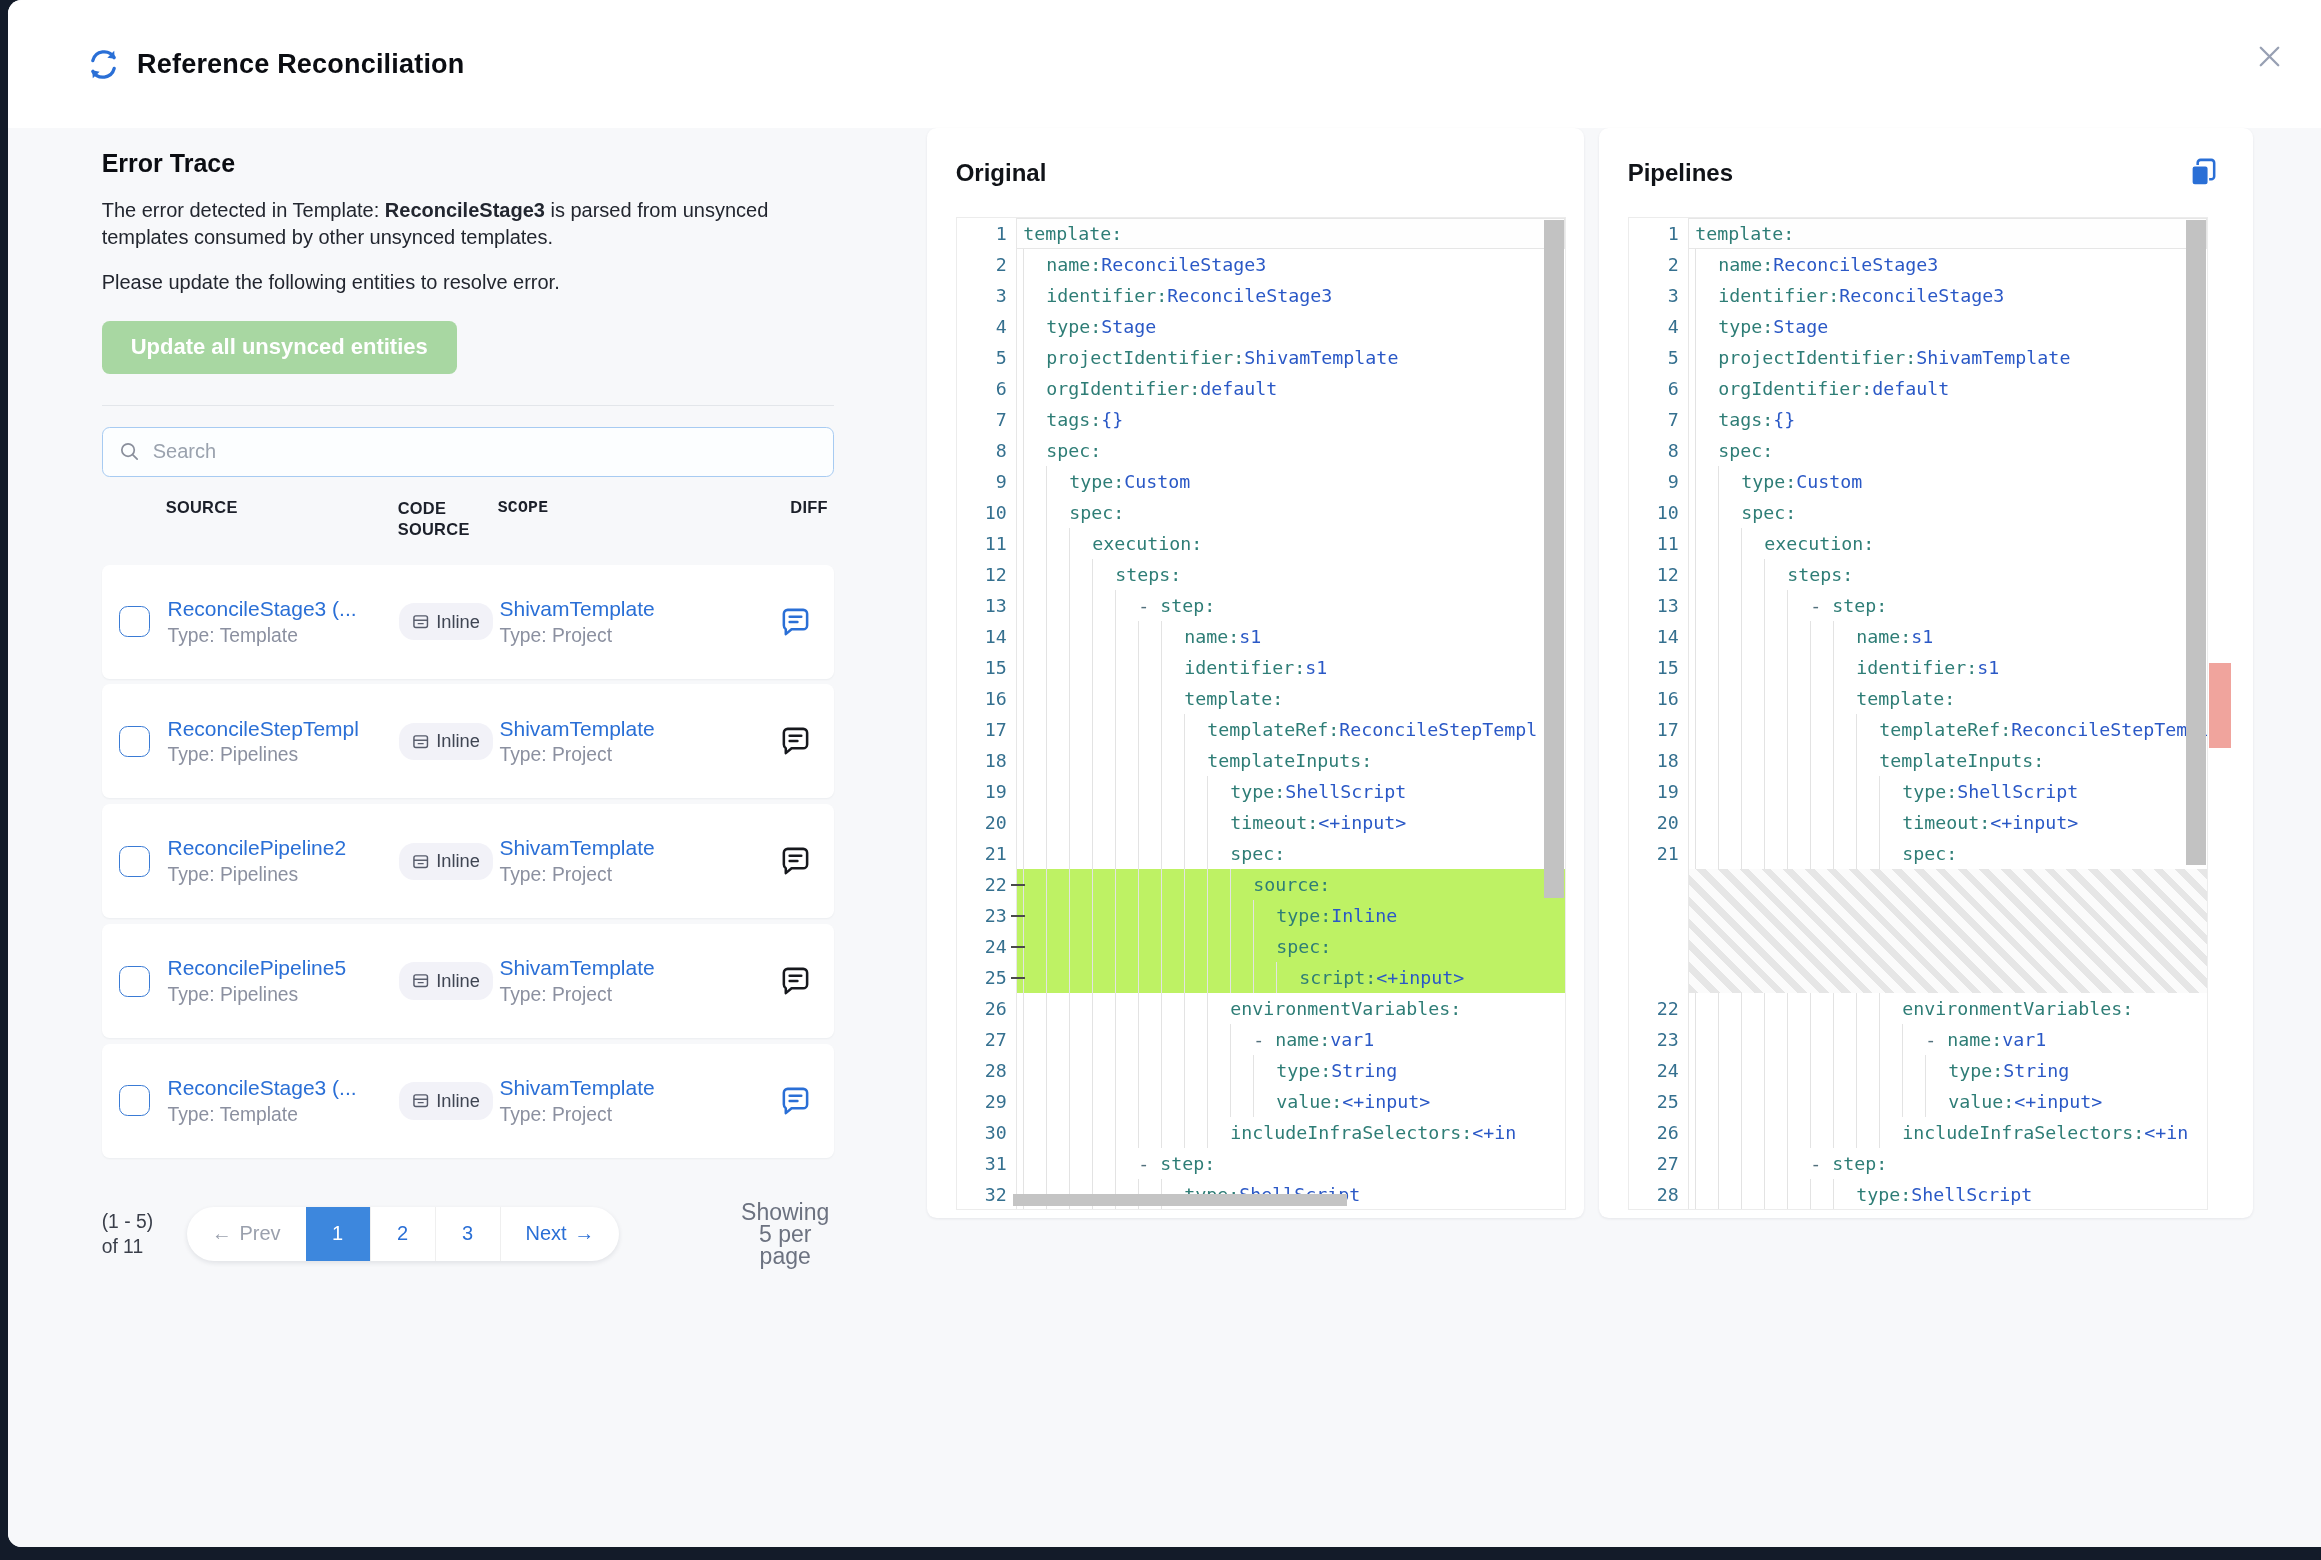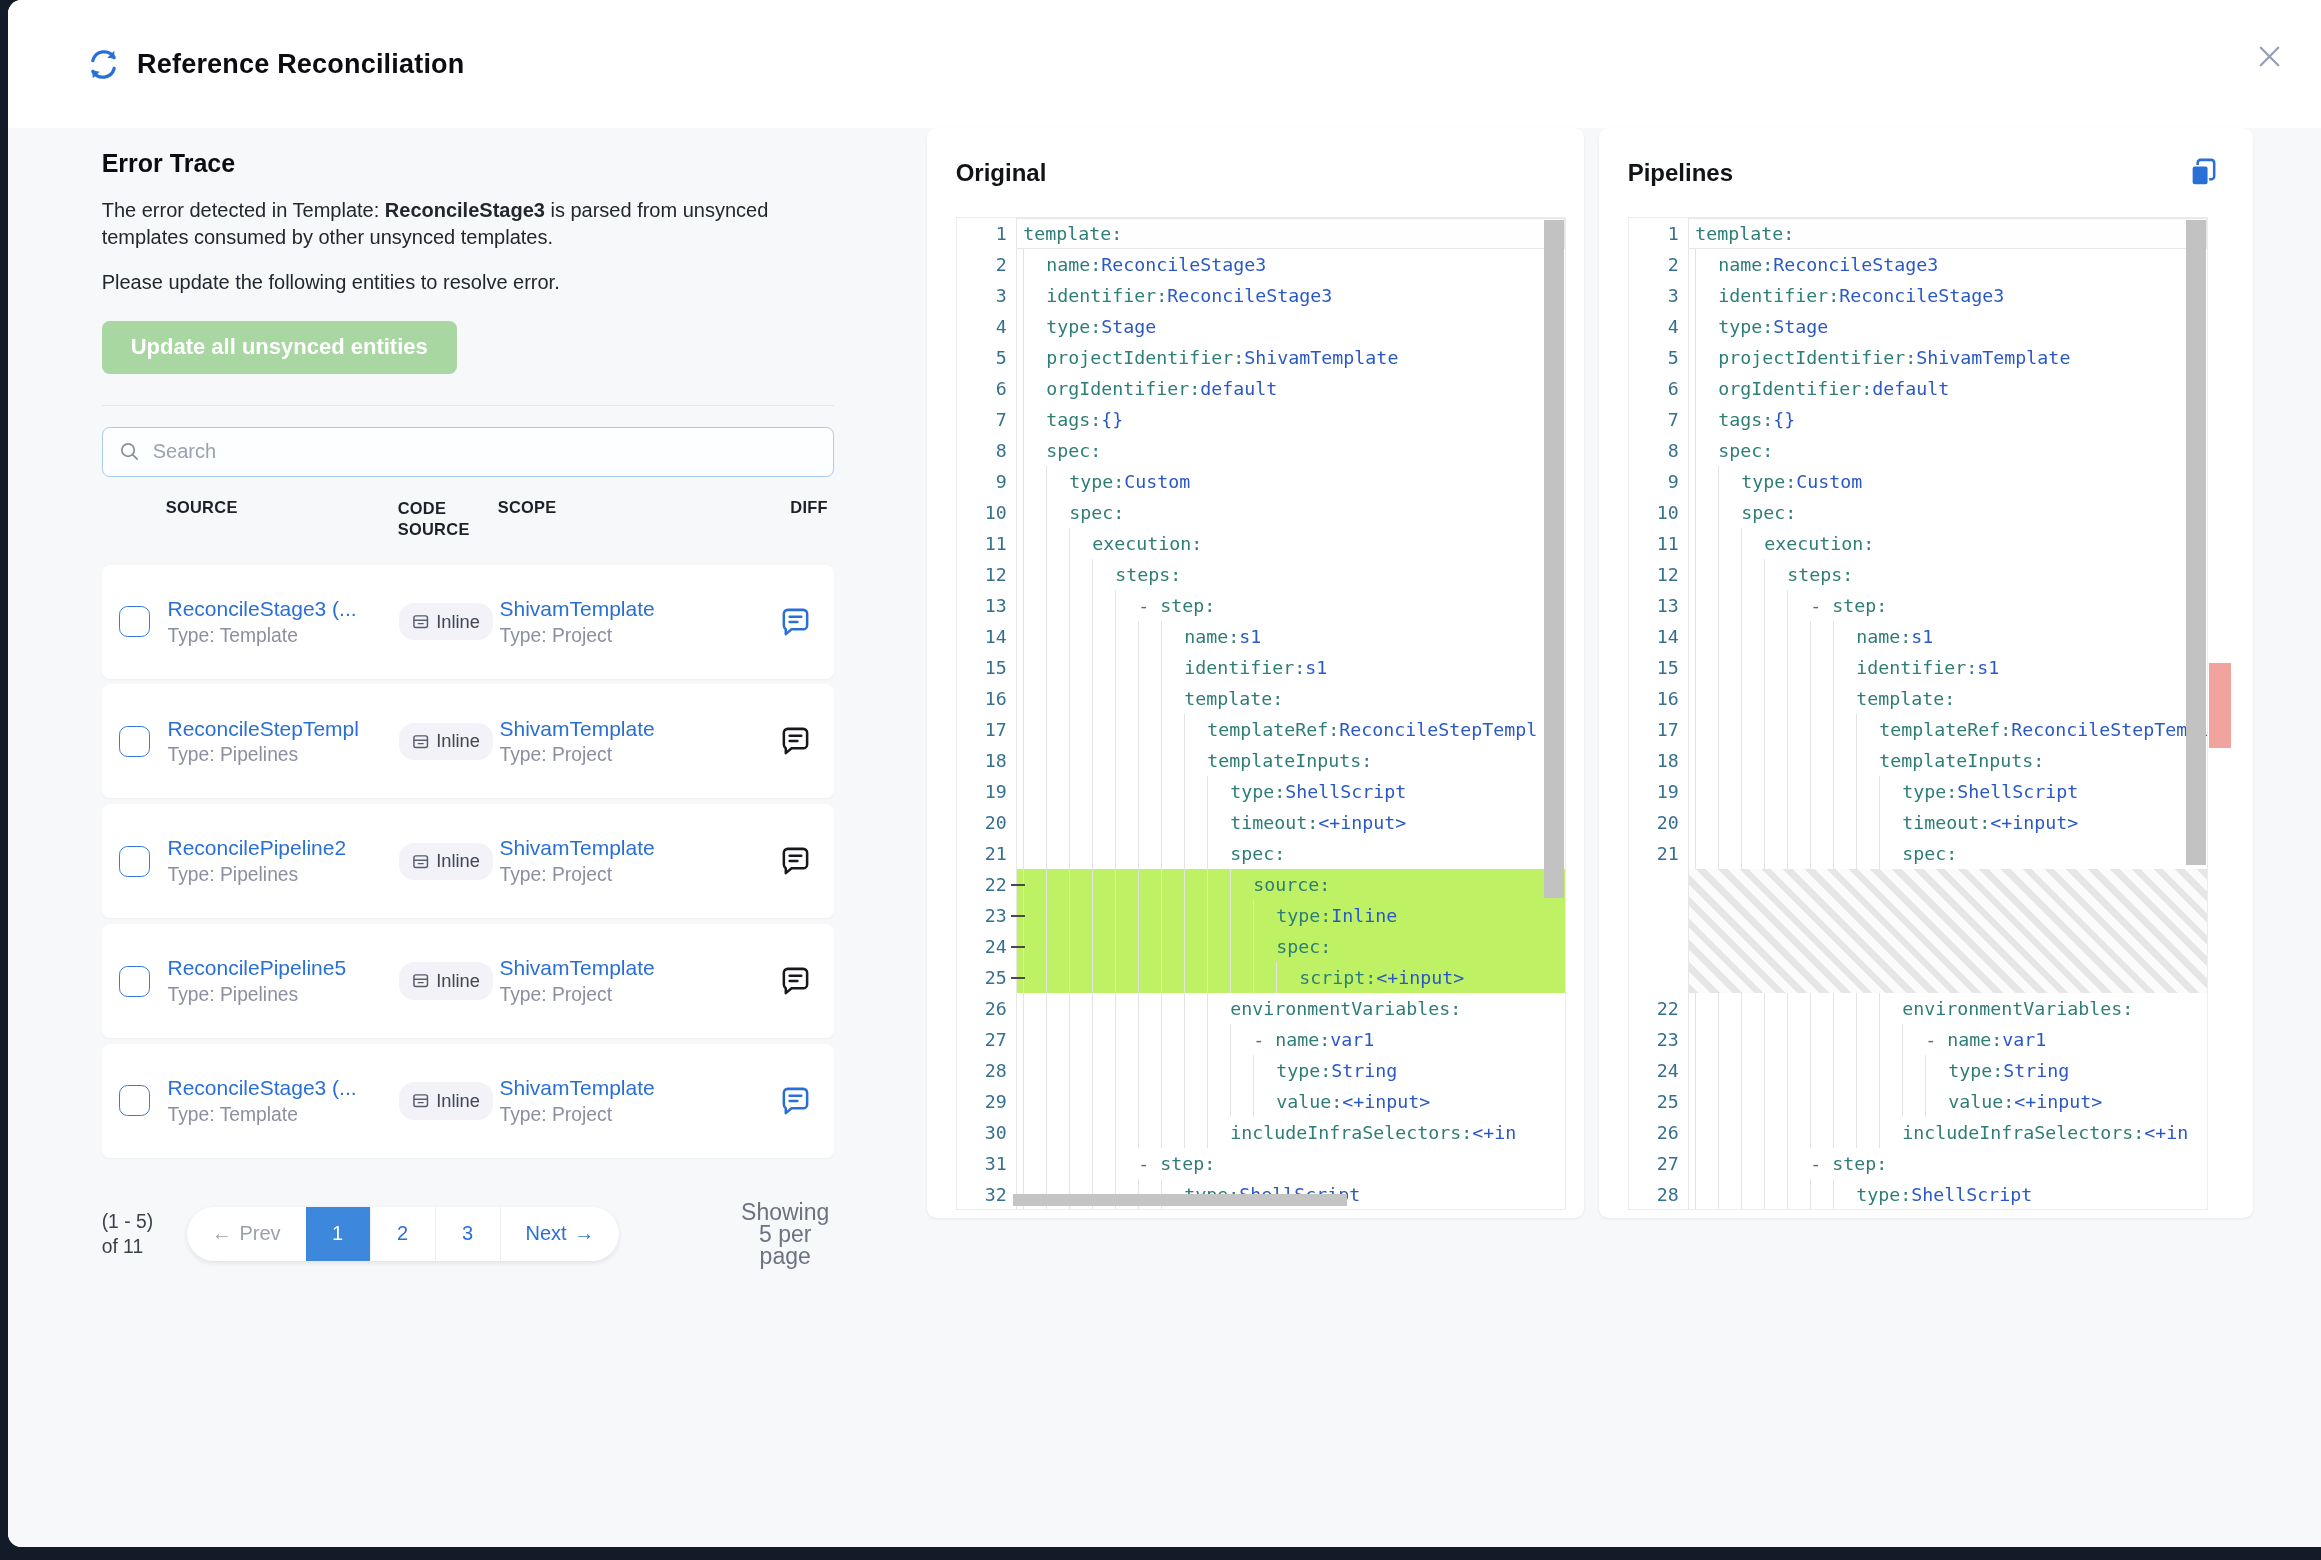--- a/index.html
+++ b/index.html
@@ -22,21 +22,21 @@
   .hr{height:1px;background:#e3e6ea;margin-bottom:21px;}
   .search-wrap{position:relative;height:48px;border:1.4px solid #a7cbf2;border-radius:7.7px;background:#fcfeff;margin-bottom:21px;display:flex;align-items:center;}
   .search-wrap svg{margin:0 9.7px 0 15.4px;}
   .search-wrap input{border:none;outline:none;background:transparent;font-size:20px;color:#3a3f4a;flex:1;font-family:inherit;}
   .search-wrap input::placeholder{color:#9aa2ae;}
   
   .thead{display:flex;align-items:flex-start;font-size:16.4px;font-weight:bold;color:#1c202a;letter-spacing:0.3px;margin-bottom:25px;}
   .th-sp{flex:0 0 64px;}
   .th-entity{flex:0 0 232px;}
   .th-source{flex:0 0 100px;line-height:21px;}
-  .th-scope{flex:1;}
+  .th-scope{flex:1;font-family:Liberation Mono, monospace;}
   .th-diff{flex:0 0 58px;text-align:right;padding-right:5.8px;}
   .erow{display:flex;align-items:center;background:#fff;border-radius:7.7px;height:114px;margin-bottom:5.8px;
         box-shadow:0 1px 1.9px rgba(20,30,50,.05);padding:0 23px 0 17.4px;box-sizing:border-box;}
   .cb{flex:0 0 29px;height:29px;border:1.9px solid #3a7bd5;border-radius:8.7px;background:#fff;margin-right:17.4px;cursor:pointer;}
   .ecell{flex:0 0 232px;}
   .ecell .lnk{font-size:21px;color:#2a6fd6;cursor:pointer;display:block;margin-bottom:3.9px;white-space:nowrap;overflow:hidden;}
   .ecell .sub,.scell .sub{font-size:19.3px;color:#8b90a0;}
   .badgecell{flex:0 0 100px;}
   .badge{display:inline-flex;align-items:center;background:#f2f2f8;border-radius:15.4px;padding:7.7px 12.6px;font-size:18.3px;color:#3f4553;}
   .badge svg{margin-right:6.8px;}

